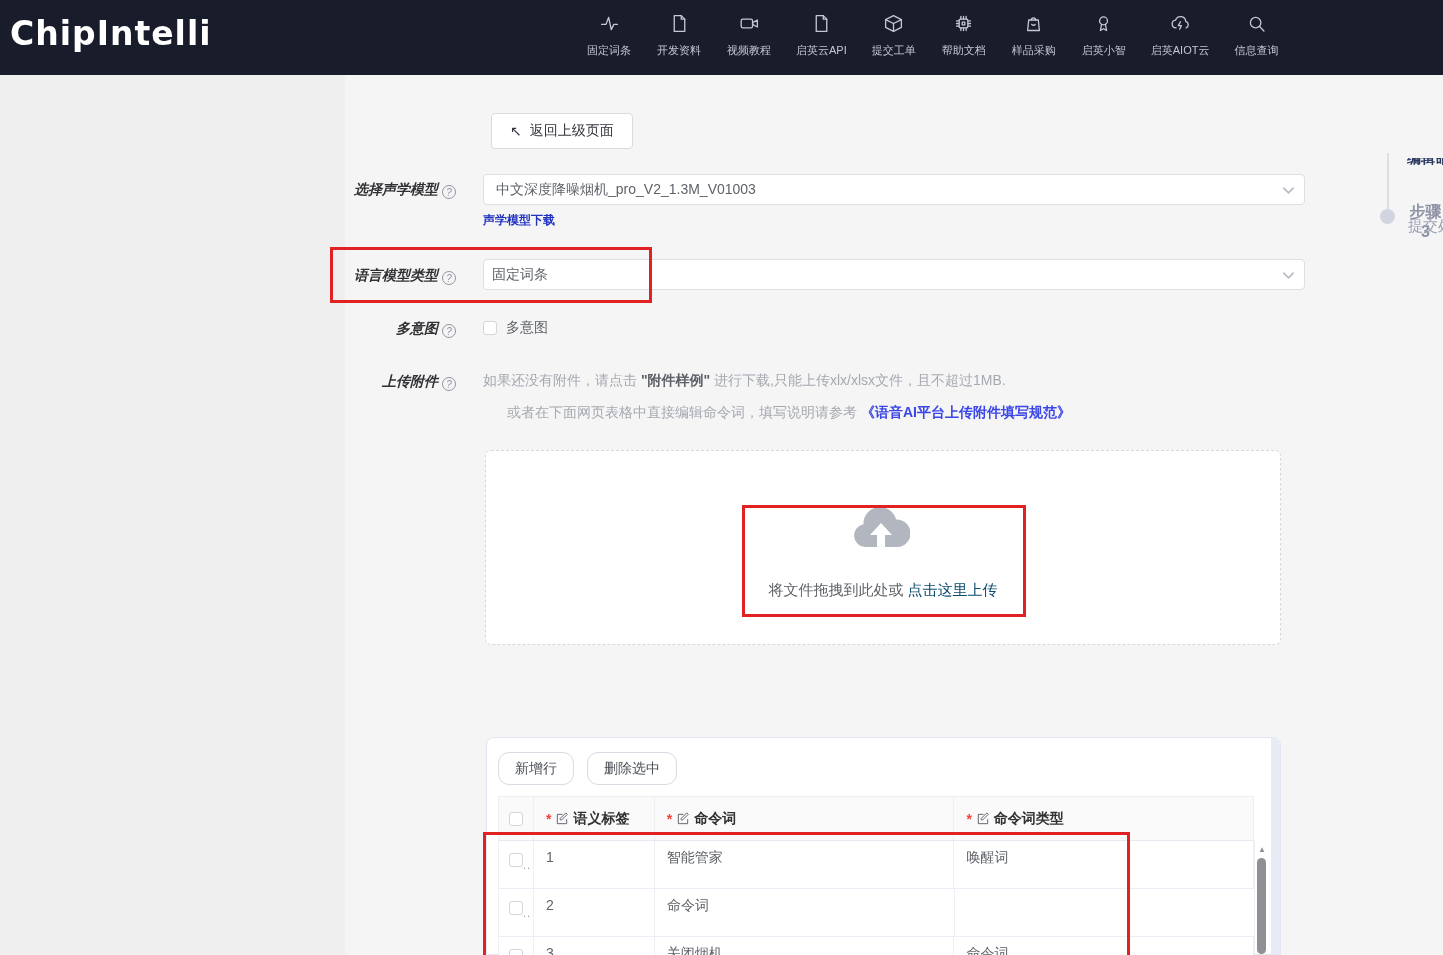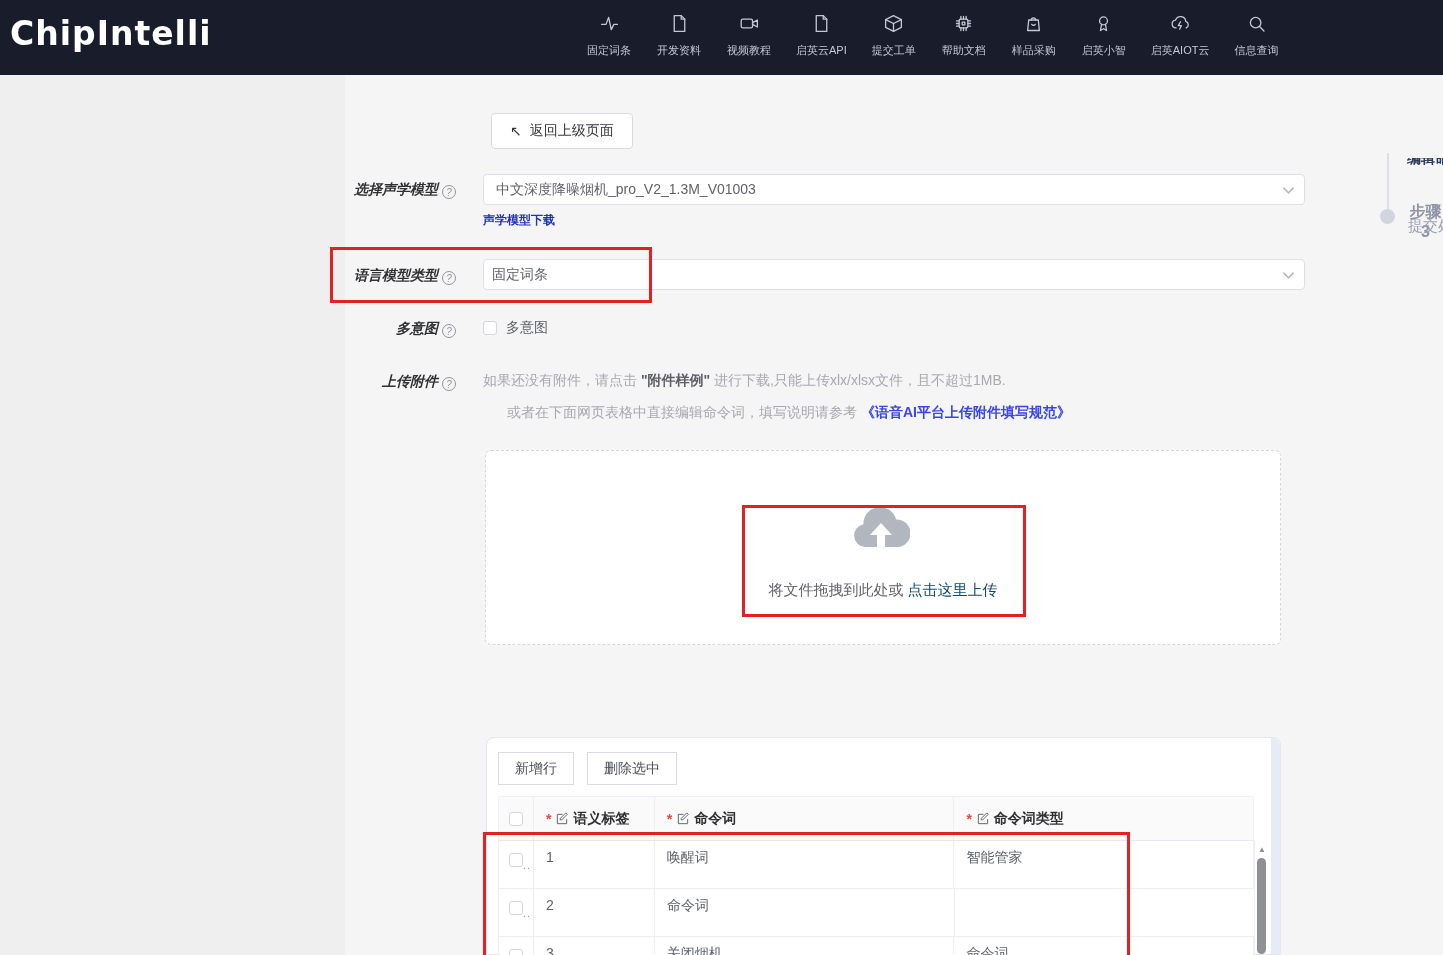--- a/index.html
+++ b/index.html
@@ -54,21 +54,21 @@
   .upload-text { position:absolute; left:485px; top:581px; width:796px; text-align:center;
                  font-size:15px; color:#5f6368; }
   .upload-text .link { color:#0c4a6e; cursor:pointer; }
 
   
   .table-card { position:absolute; left:486px; top:737px; width:795px; height:218px;
                 background:#fff; border:1px solid #e3e6f0; border-radius:8px 8px 0 0; }
   .card-strip { position:absolute; right:0; top:0; bottom:0; width:9px; background:#e7ebf5;
                 border-radius:0 8px 0 0; }
   .toolbar { position:absolute; left:11px; top:14px; display:flex; gap:13px; }
-  .btn { background:#fff; border:1px solid #d8dbe2; border-radius:0; height:33px; padding:7px 16px;
+  .btn { background:#fff; border:1px solid #d8dbe2; border-radius:11px; height:33px; padding:7px 16px;
          font-size:14px; color:#4a4f57; display:inline-flex; align-items:center; cursor:pointer; }
   .grid { position:absolute; left:11px; top:58px; width:756px; border-left:1px solid #edeff4; }
   .g-head { display:flex; height:45px; background:#fafafa; border-top:1px solid #edeff4;
             border-bottom:1px solid #e6e9f0; }
   .g-row { display:flex; height:48px; border-bottom:1px solid #ebeef5; background:#fff; }
   .g-cell { border-right:1px solid #edeff4; display:flex; align-items:flex-start; padding:8px 0 0 12px;
             font-size:14px; color:#5f6368; overflow:hidden; }
   .g-head .g-cell { align-items:center; padding-top:0; font-weight:bold; color:#303133; gap:4px; }
   .c-check { width:35px; justify-content:center; padding-left:0; align-items:center; position:relative; }
   .g-row .c-check { align-items:flex-start; padding-top:12px; }
@@ -287,22 +287,22 @@
           <span>命令词类型</span>
         </div>
       </div>
 
       <div class="g-row">
         <div class="g-cell c-check">
           <span class="cb"></span>
           <span class="dots">..</span>
         </div>
         <div class="g-cell c-tag">1</div>
+        <div class="g-cell c-word">智能管家</div>
         <div class="g-cell c-type">唤醒词</div>
-        <div class="g-cell c-word">智能管家</div>
       </div>
 
       <div class="g-row">
         <div class="g-cell c-check">
           <span class="cb"></span>
           <span class="dots">..</span>
         </div>
         <div class="g-cell c-tag">2</div>
         <div class="g-cell c-type">命令词</div>
       </div>

